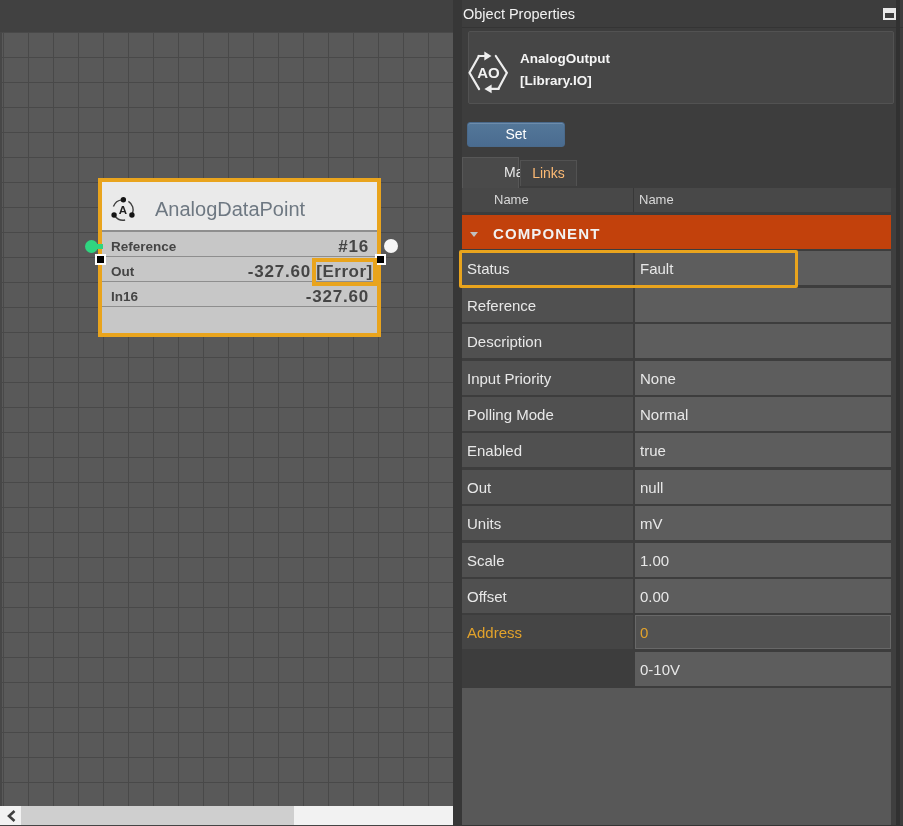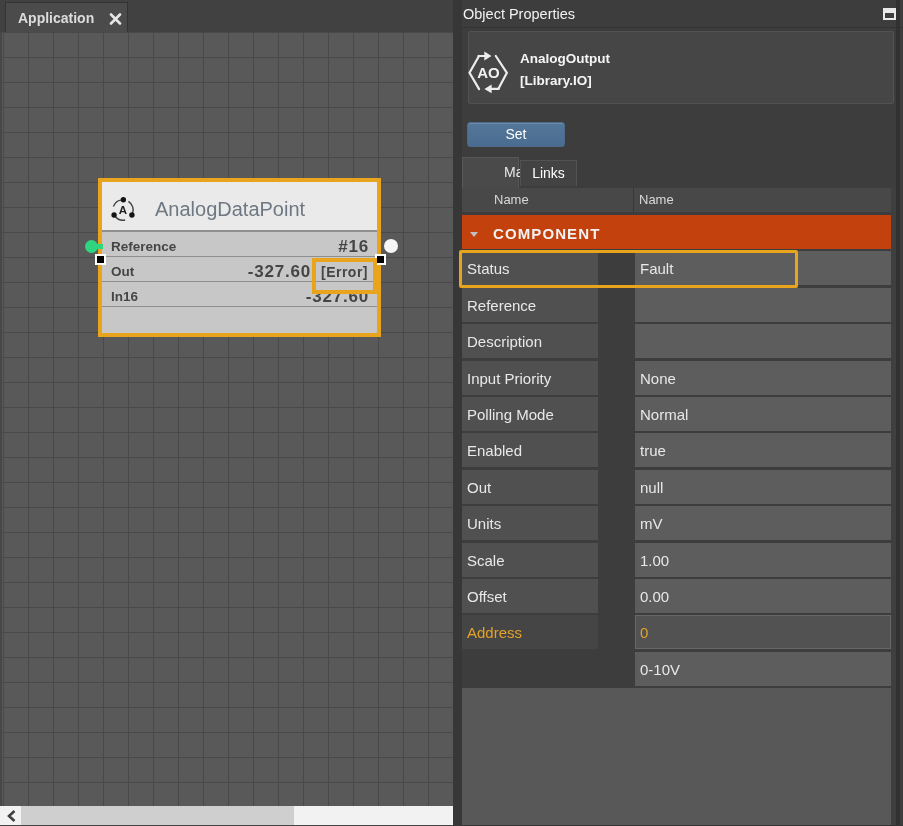--- a/index.html
+++ b/index.html
@@ -30,23 +30,23 @@
     border:4px solid #e9a41d; background:#c7c7c7; }
   #bhead { height:50px; background:#eaeaea; border-bottom:2px solid #8e8e8e; position:relative; }
   #btitle { position:absolute; left:53px; top:16px; font-size:20px; color:#6e7882; }
   #bicon { position:absolute; left:7px; top:14px; }
   .brow { position:relative; height:25px; border-bottom:1px solid #8e8e8e;
     font-weight:bold; color:#454545; background:#c7c7c7; }
   .brow.last { height:24px; border-bottom:none; }
   .brow .n { position:absolute; left:9px; top:7px; font-size:13.5px; }
   .brow .v { position:absolute; right:8px; top:5px; font-size:17px; letter-spacing:0.8px; }
   .brow .v2 { position:absolute; right:66px; top:5px; font-size:17px; letter-spacing:0.8px; }
-  #errbox { position:absolute; left:210px; top:76px; width:65px; height:36px;
+  #errbox { position:absolute; left:210px; top:76px; width:65px; height:28px;
     border:4px solid #e9a41d; z-index:5; text-align:center; letter-spacing:0.5px;
-    font-size:14px; font-weight:bold; color:#454545; line-height:20px; }
+    font-size:17px; font-weight:bold; color:#454545; line-height:20px; }
 
   
   #greendot { position:absolute; left:85px; top:208px; width:13px; height:13px;
     border-radius:50%; background:#2fd580; }
   #greenstub { position:absolute; left:96px; top:212px; width:7px; height:5px; background:#2fd580; }
   #whitedot { position:absolute; left:384px; top:207px; width:14px; height:14px;
     border-radius:50%; background:#f6f6f6; }
   .handle { position:absolute; width:11px; height:11px; background:#000;
     border:2px solid #fff; }
   #h1 { left:95px; top:222px; }
@@ -77,37 +77,37 @@
 
   #setbtn { position:absolute; left:5px; top:122px; width:98px; height:25px;
     background:linear-gradient(#547799, #4a6c90); border:1px solid #4a6a8c;
     box-shadow:inset 0 1px 0 #6d8cab; border-radius:3px;
     color:#fff; font-size:14px; text-align:center; line-height:23px; }
 
   .rtab { position:absolute; font-size:14px; text-align:center; }
   #tabmain { left:0; top:157px; width:57px; height:31px; background:#4a4a4a;
     border:1px solid #575757; border-bottom:none; color:#e8e8e8; line-height:29px;padding-left:41px; }
   #tablinks { left:58px; top:160px; width:57px; height:26px; background:#434343;
-    border:1px solid #525252; border-bottom:none; color:#ffffff; line-height:25px; }
+    border:1px solid #525252; border-bottom:none; color:#fdba74; line-height:25px; }
 
   
   #ptable { position:absolute; left:0; top:188px; width:429px; }
   .phead { height:24px; background:#484848; position:relative;
     color:#d9d9d9; font-size:13px; }
   .phead .c1 { position:absolute; left:20px; top:3.5px;margin-left:12px; }
   .phead .c2 { position:absolute; left:177px; top:3.5px; }
   .phead .vline { position:absolute; left:171px; top:0; width:1px; height:24px; background:#383838; }
   #comprow { margin-top:3px; height:34px; background:#c2410c; position:relative; }
   #comprow .tri { position:absolute; left:8px; top:17px; width:0; height:0;
     border-left:4px solid transparent; border-right:4px solid transparent;
     border-top:5px solid #c0c0c0; }
   #comprow .t { position:absolute; left:31px; top:10px; color:#f2f2f2;
     font-size:15px; font-weight:bold; letter-spacing:1.1px; }
   .prow { margin-top:2.4px; height:34px; position:relative; font-size:15px; color:#e8e8e8; }
-  .prow .name { position:absolute; left:0; top:0; width:136px; height:34px;
+  .prow .name { position:absolute; left:0; top:0; width:171px; height:34px;
     background:#505050; }
   .prow .val { position:absolute; left:173px; top:0; width:256px; height:34px;
     background:#5d5d5d; }
   .prow .name span { position:absolute; left:5px; top:9px; }
   .prow .val span { position:absolute; left:5px; top:9px; }
   .prow.addr .name { background:#454545; }
   .prow.addr .name span, .prow.addr .val span { color:#e2a22b; }
   .prow.addr .val { background:#525252; box-shadow:inset 0 0 0 1px #686868; }
 
   #pempty { position:absolute; left:0; top:688px; width:429px; height:138px; background:#585858; }
@@ -116,28 +116,20 @@
 
   #rbottom { position:absolute; left:0; top:825px; width:441px; height:1px; background:#343434; }
   #statusbox { position:absolute; left:-3px; top:250px; width:339px; height:38px;
     border:3px solid #e9a41d; border-radius:2px; z-index:6; }
 </style>
 </head>
 <body>
 <div id="root">
 
   <div id="left">
-    <div id="tabbar">
-      <div id="apptab">
-          <span class="lbl">Application</span>
-          <svg class="x" width="13" height="12" viewBox="0 0 13 12">
-            <path d="M2 1.5 L11 10.5 M11 1.5 L2 10.5" stroke="#e5e5e5" stroke-width="2.6" fill="none" stroke-linecap="round"></path>
-          </svg>
-        </div>
-    </div>
     <div id="canvas">
       <div id="leftedge"></div>
       <div id="block">
         <div id="bhead">
           <svg id="bicon" width="28" height="28" viewBox="0 0 28 28">
             <g stroke="#3d3d3d" stroke-width="1.4" fill="none">
               <path d="M 4.41 10.51 A 10.2 10.2 0 0 1 13.11 3.84"></path>
               <path d="M 19.40 5.35 A 10.2 10.2 0 0 1 23.46 17.82"></path>
               <path d="M 5.96 20.28 A 10.2 10.2 0 0 0 16.12 23.98"></path>
             </g>

